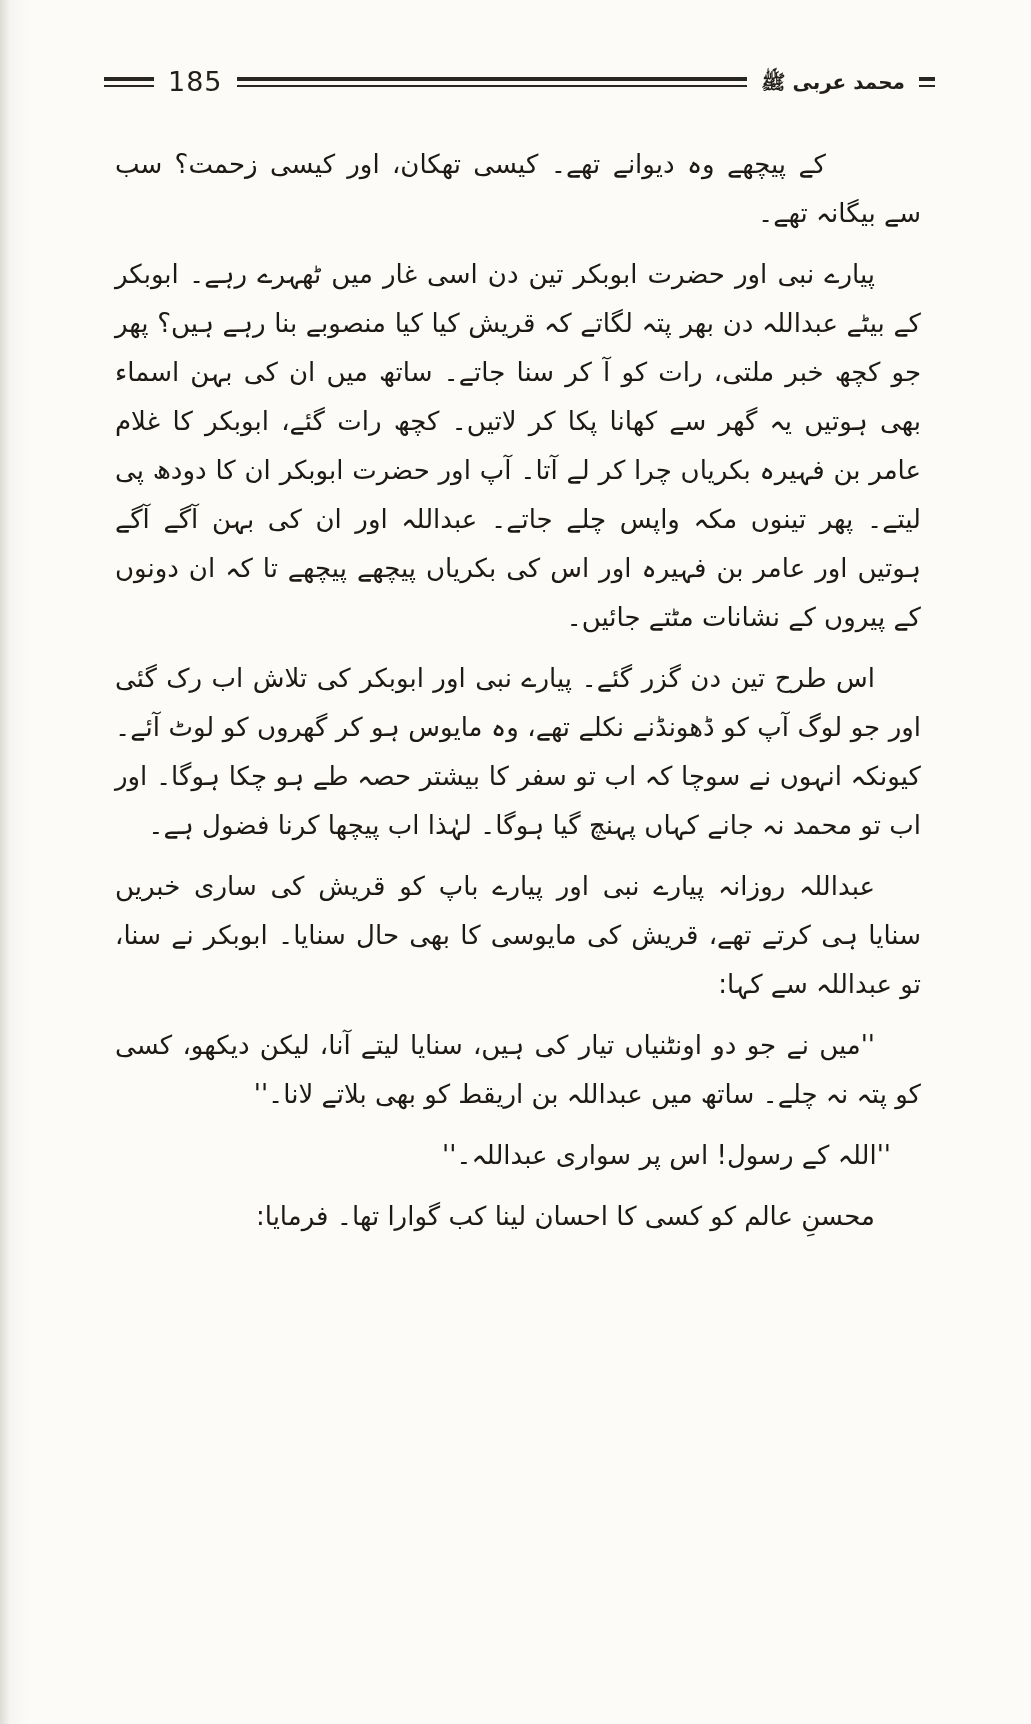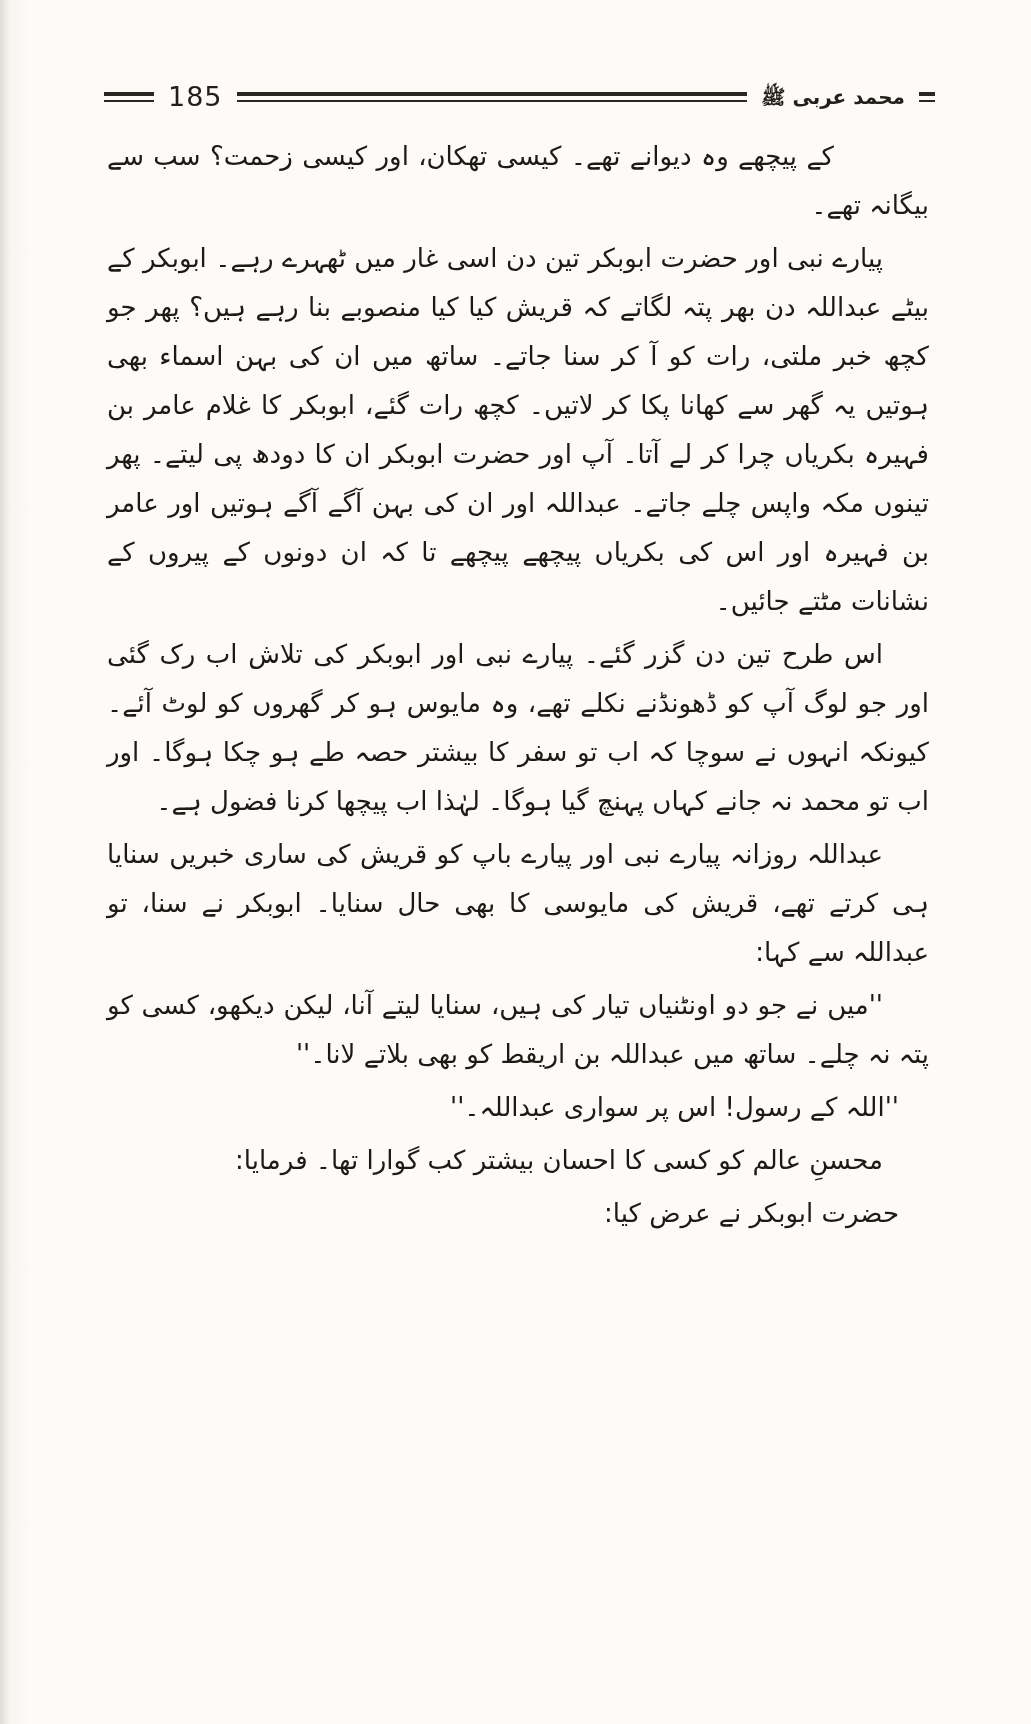--- a/index.html
+++ b/index.html
@@ -14,21 +14,21 @@
     height: 1724px;
     margin: 0 auto;
     background: linear-gradient(90deg, #dedbd4 0px, #f6f5f1 10px, #fcfbf8 30px);
     color: #1c1813;
     overflow: hidden;
     box-sizing: border-box;
   }
   
   .page-header {
     position: absolute;
-    top: 83px;
+    top: 68px;
     left: 104px;
     right: 96px;
     display: flex;
     align-items: center;
     gap: 10px;
   }
   .rule {
     height: 4px;
     border-top: 4px solid #2a2621;
     border-bottom: 2px solid #2a2621;
@@ -60,21 +60,21 @@
     right: 98px;
     width: 830px;
     direction: rtl;
     unicode-bidi: embed;
     font-size: 26px;
     line-height: 49px;
     text-align: justify;
     color: #1d1914;
   }
   .body-text p {
-    margin: 4px;
+    margin: 12px;
     padding: 0;
   }
   p.continuation { text-indent: 95px; }
   p.indent       { text-indent: 46px; }
   p.quote        { text-indent: 46px; }
   p.single       { text-indent: 30px; }
 </style>
 </head>
 <body>
 
@@ -88,17 +88,16 @@
     <span class="rule rule-right"></span>
   </div>
 
   <div class="body-text">
     <p class="continuation">کے پیچھے وہ دیوانے تھے۔ کیسی تھکان، اور کیسی زحمت؟ سب سے بیگانہ تھے۔</p>
     <p class="indent">پیارے نبی اور حضرت ابوبکر تین دن اسی غار میں ٹھہرے رہے۔ ابوبکر کے بیٹے عبداللہ دن بھر پتہ لگاتے کہ قریش کیا کیا منصوبے بنا رہے ہیں؟ پھر جو کچھ خبر ملتی، رات کو آ کر سنا جاتے۔ ساتھ میں ان کی بہن اسماء بھی ہوتیں یہ گھر سے کھانا پکا کر لاتیں۔ کچھ رات گئے، ابوبکر کا غلام عامر بن فہیرہ بکریاں چرا کر لے آتا۔ آپ اور حضرت ابوبکر ان کا دودھ پی لیتے۔ پھر تینوں مکہ واپس چلے جاتے۔ عبداللہ اور ان کی بہن آگے آگے ہوتیں اور عامر بن فہیرہ اور اس کی بکریاں پیچھے پیچھے تا کہ ان دونوں کے پیروں کے نشانات مٹتے جائیں۔</p>
     <p class="indent">اس طرح تین دن گزر گئے۔ پیارے نبی اور ابوبکر کی تلاش اب رک گئی اور جو لوگ آپ کو ڈھونڈنے نکلے تھے، وہ مایوس ہو کر گھروں کو لوٹ آئے۔ کیونکہ انہوں نے سوچا کہ اب تو سفر کا بیشتر حصہ طے ہو چکا ہوگا۔ اور اب تو محمد نہ جانے کہاں پہنچ گیا ہوگا۔ لہٰذا اب پیچھا کرنا فضول ہے۔</p>
     <p class="indent">عبداللہ روزانہ پیارے نبی اور پیارے باپ کو قریش کی ساری خبریں سنایا ہی کرتے تھے، قریش کی مایوسی کا بھی حال سنایا۔ ابوبکر نے سنا، تو عبداللہ سے کہا:</p>
     <p class="quote">''میں نے جو دو اونٹنیاں تیار کی ہیں، سنایا لیتے آنا، لیکن دیکھو، کسی کو پتہ نہ چلے۔ ساتھ میں عبداللہ بن اریقط کو بھی بلاتے لانا۔''</p>
     <p class="quote single">''اللہ کے رسول! اس پر سواری عبداللہ۔''</p>
-    <p class="indent">محسنِ عالم کو کسی کا احسان بیشتر کب گوارا تھا۔ فرمایا:</p>
-    <p class="single">حضرت ابوبکر نے عرض کیا:</p>
+    <p class="indent">محسنِ عالم کو کسی کا احسان لینا کب گوارا تھا۔ فرمایا:</p>
   </div>
 
 </div>
 
 </body></html>

